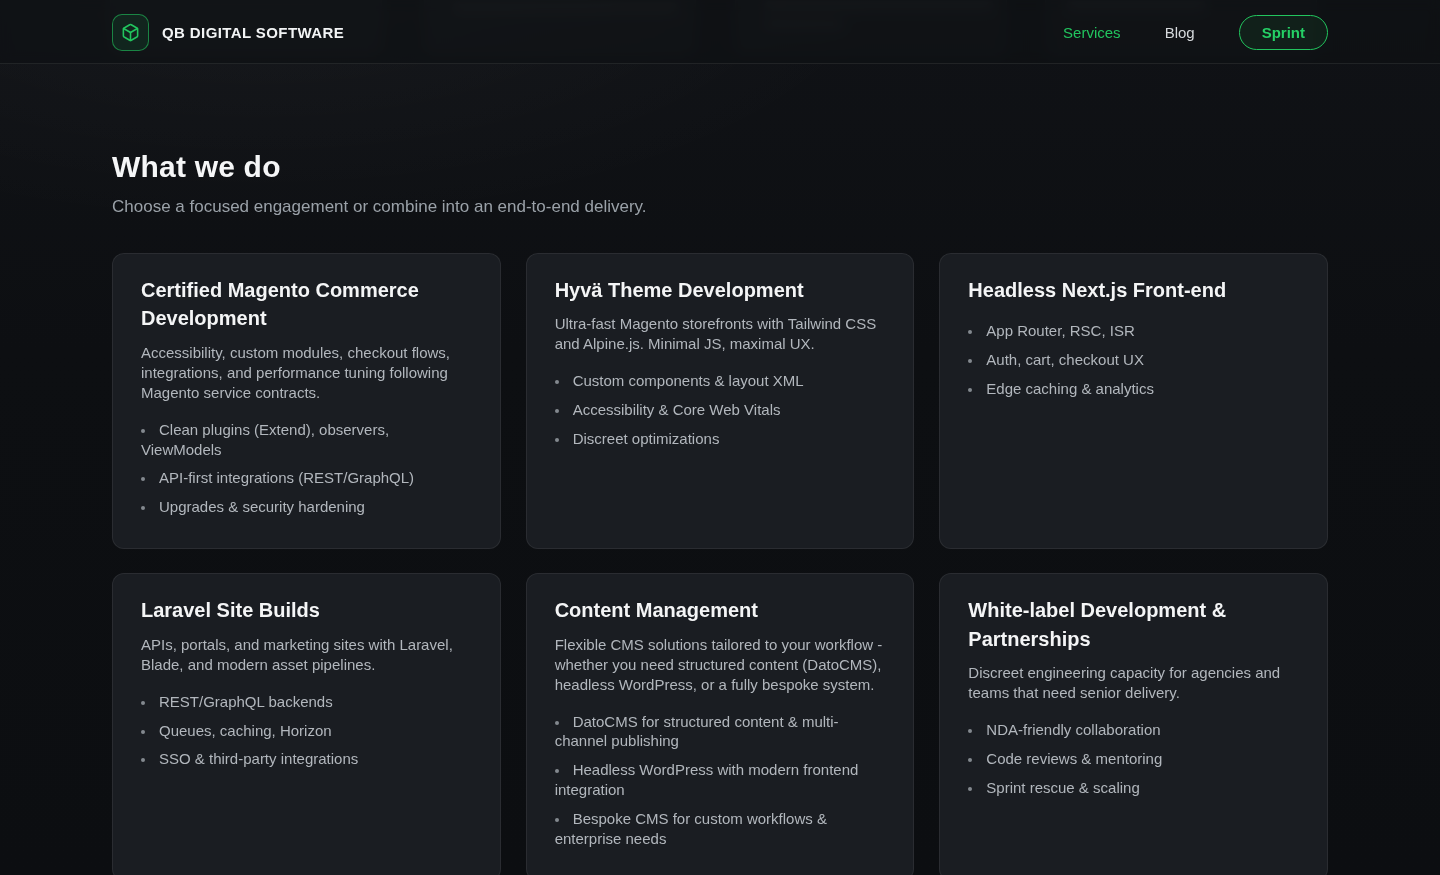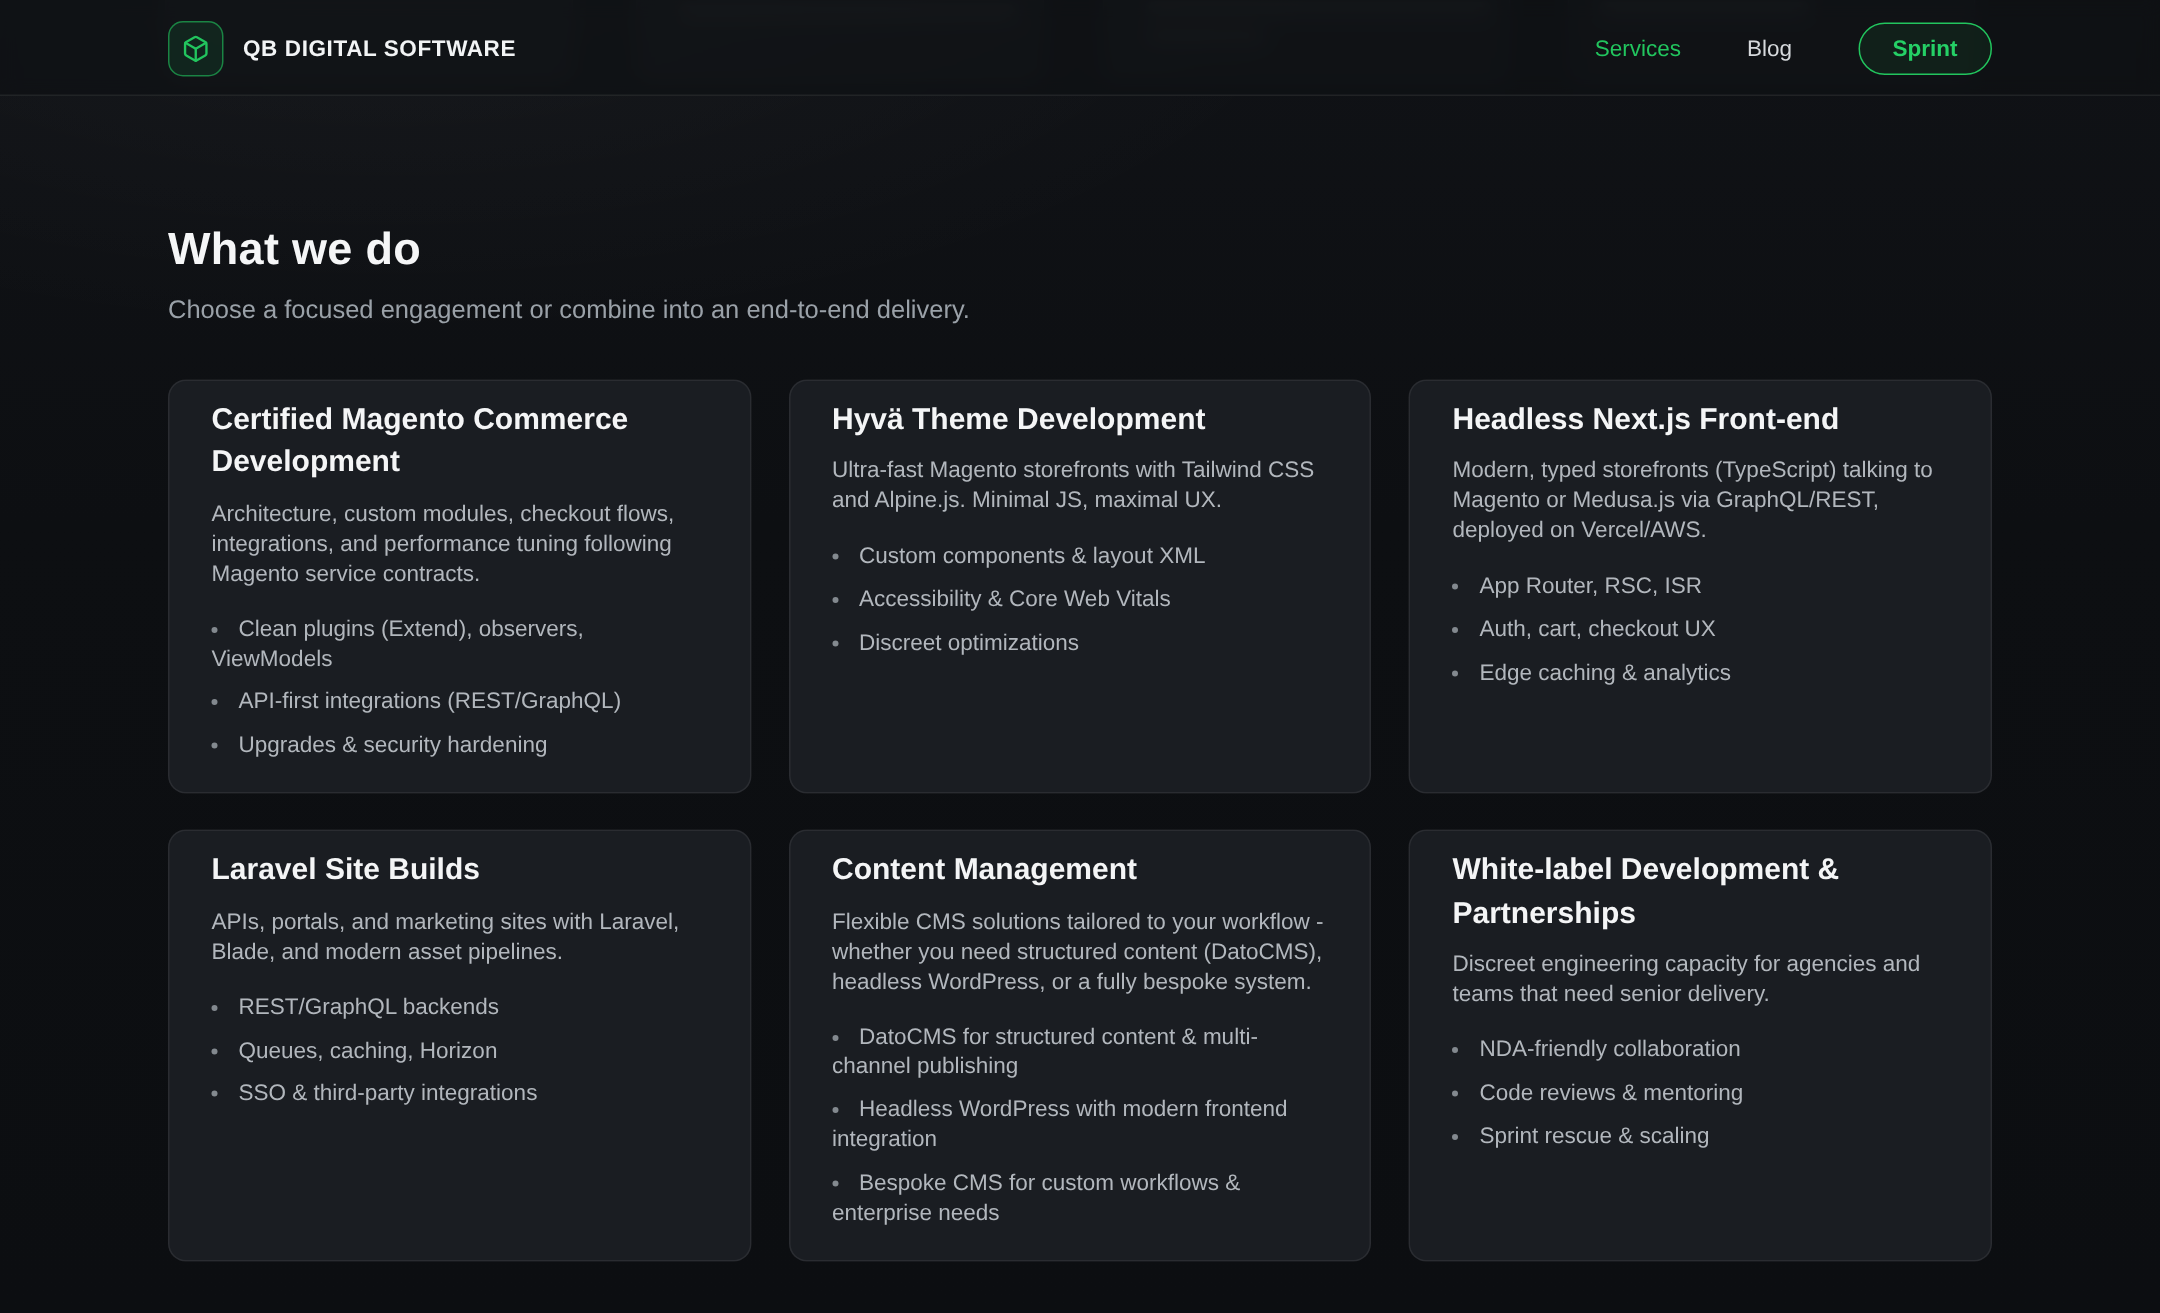--- a/index.html
+++ b/index.html
@@ -73,21 +73,21 @@
   }
   .cards-grid {
     margin-top: 36px;
     display: grid; grid-template-columns: repeat(3, 1fr);
     column-gap: 25px; row-gap: 24px;
   }
   .card {
     background: #1a1d22;
     border: 1px solid rgba(255,255,255,0.07);
     border-radius: 12px;
-    padding: 12px 28px;
+    padding: 22px 28px;
     min-height: 265px;
   }
   .card-title {
     margin: 0; color: #f4f5f6; font-size: 20px; font-weight: 700; line-height: 1.42;
   }
   .card-desc {
     margin: 10px 0 0; color: #b2b7bd; font-size: 15px; line-height: 1.33;
   }
   .card-bullets {
     margin: 17px 0 0; padding: 0;
@@ -133,41 +133,40 @@
     </nav>
   </div>
 </header>
 
 <main class="main">
   <h1 class="section-title">What we do</h1>
   <p class="section-subtitle">Choose a focused engagement or combine into an end-to-end delivery.</p>
   <div class="cards-grid" id="cards-grid">
   <section class="card">
     <h2 class="card-title">Certified Magento Commerce Development</h2>
-    <p class="card-desc">Architecture, custom modules, checkout flows, integrations, and performance tuning following Magento service contracts.</p>
+    <p class="card-desc">Accessibility, custom modules, checkout flows, integrations, and performance tuning following Magento service contracts.</p>
     <ul class="card-bullets">
           <li>Clean plugins (Extend), observers, ViewModels</li>
           <li>API-first integrations (REST/GraphQL)</li>
           <li>Upgrades &amp; security hardening</li>
         </ul>
   </section>
 
   <section class="card">
     <h2 class="card-title">Hyvä Theme Development</h2>
     <p class="card-desc">Ultra-fast Magento storefronts with Tailwind CSS and Alpine.js. Minimal JS, maximal UX.</p>
     <ul class="card-bullets">
           <li>Custom components &amp; layout XML</li>
           <li>Accessibility &amp; Core Web Vitals</li>
           <li>Discreet optimizations</li>
         </ul>
   </section>
 
   <section class="card">
     <h2 class="card-title">Headless Next.js Front-end</h2>
-    <p class="card-desc">Modern, typed storefronts (TypeScript) talking to Magento or Medusa.js via GraphQL/REST, deployed on Vercel/AWS.</p>
     <ul class="card-bullets">
           <li>App Router, RSC, ISR</li>
           <li>Auth, cart, checkout UX</li>
           <li>Edge caching &amp; analytics</li>
         </ul>
   </section>
 
   <section class="card">
     <h2 class="card-title">Laravel Site Builds</h2>
     <p class="card-desc">APIs, portals, and marketing sites with Laravel, Blade, and modern asset pipelines.</p>

